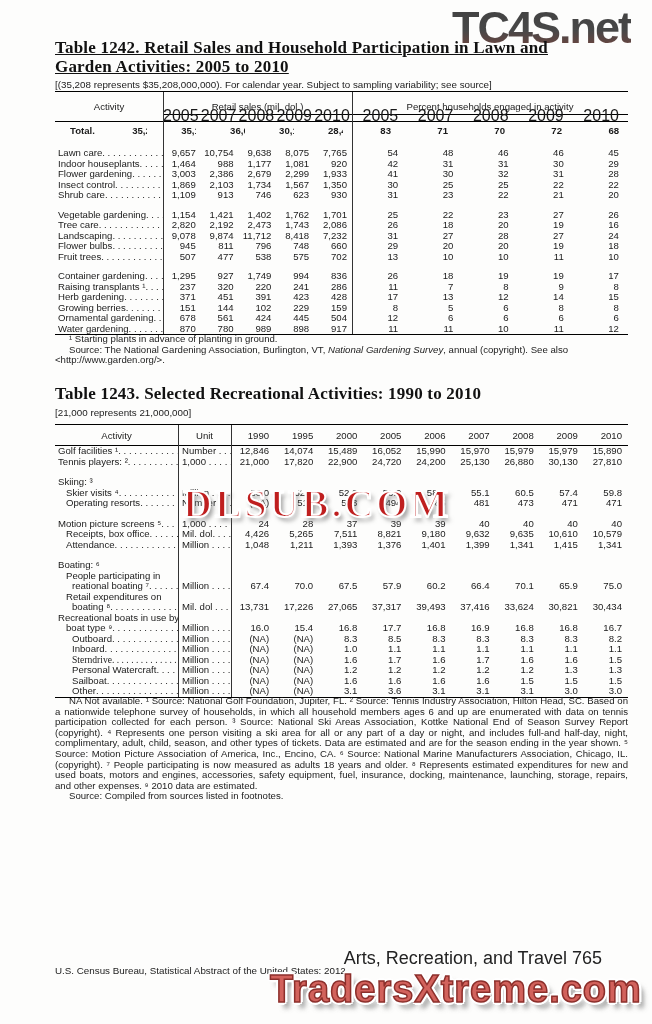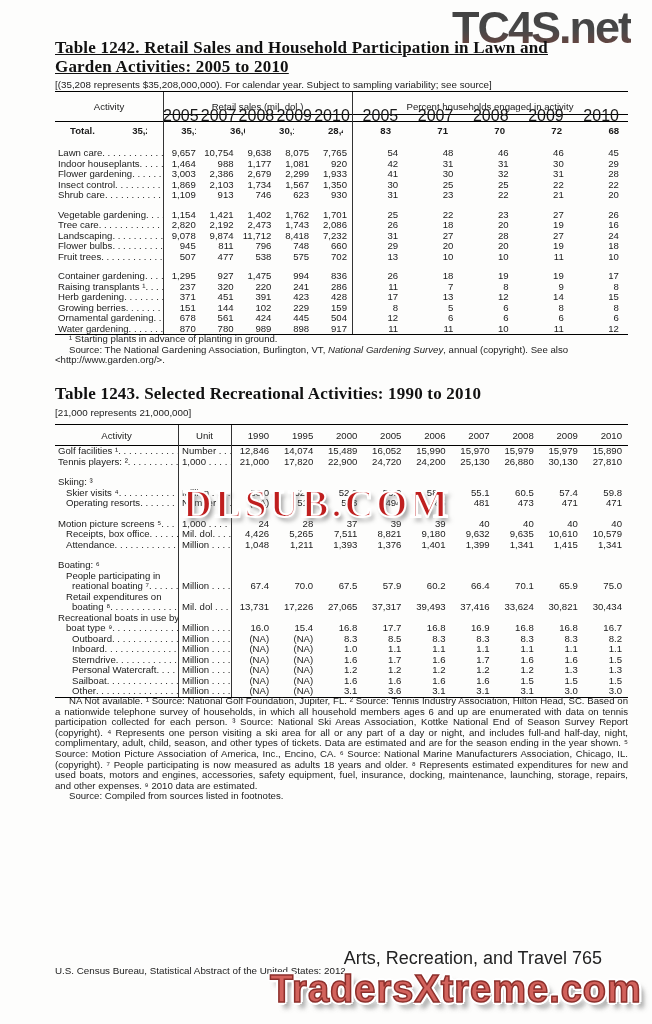--- a/index.html
+++ b/index.html
@@ -265,21 +265,21 @@
         <div class="cell pc">10</div>
       </div>
       <div class="gaprow"></div>
       <div class="row">
         <div class="lblwrap w108">
           <span>Container gardening</span>
           <span class="dots"></span>
         </div>
         <div class="cell rs">1,295</div>
         <div class="cell rs">927</div>
-        <div class="cell rs">1,475</div>
+        <div class="cell rs">1,749</div>
         <div class="cell rs">994</div>
         <div class="cell rs">836</div>
         <div class="cell pc">26</div>
         <div class="cell pc">18</div>
         <div class="cell pc">19</div>
         <div class="cell pc">19</div>
         <div class="cell pc">17</div>
       </div>
       <div class="row">
         <div class="lblwrap w108">
@@ -602,21 +602,21 @@
         <div class="cell yr">(NA)</div>
         <div class="cell yr">1.0</div>
         <div class="cell yr">1.1</div>
         <div class="cell yr">1.1</div>
         <div class="cell yr">1.1</div>
         <div class="cell yr">1.1</div>
         <div class="cell yr">1.1</div>
         <div class="cell yr">1.1</div>
       </div>
       <div class="row">
-        <div class="lblwrap w123" style="padding-left: 17px;">
+        <div class="lblwrap w123" style="padding-left: 17px; font-family: Liberation Serif, serif;">
           <span>Sterndrive</span>
           <span class="dots"></span>
         </div>
         <div class="unit">Million . . . .</div>
         <div class="cell yr">(NA)</div>
         <div class="cell yr">(NA)</div>
         <div class="cell yr">1.6</div>
         <div class="cell yr">1.7</div>
         <div class="cell yr">1.6</div>
         <div class="cell yr">1.7</div>

